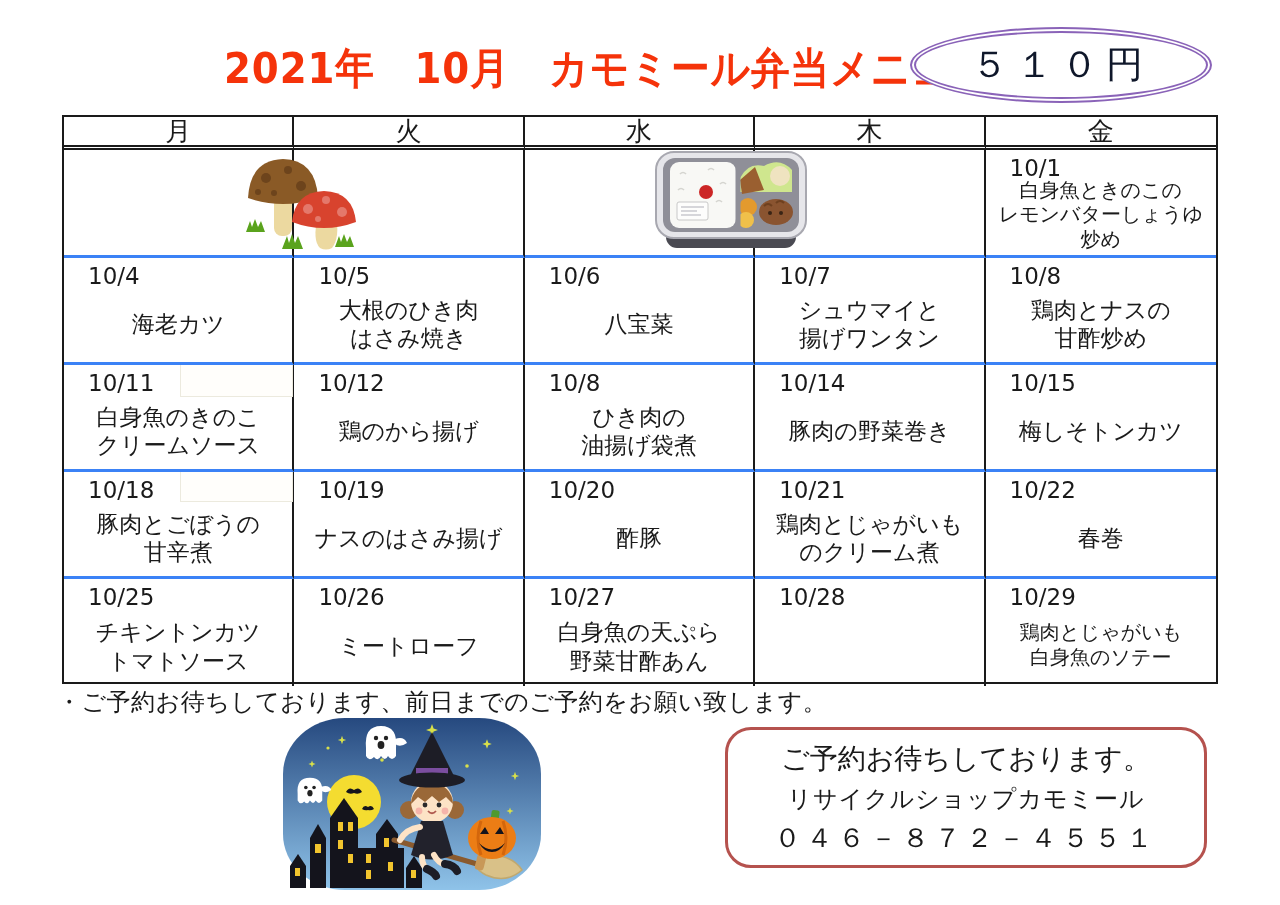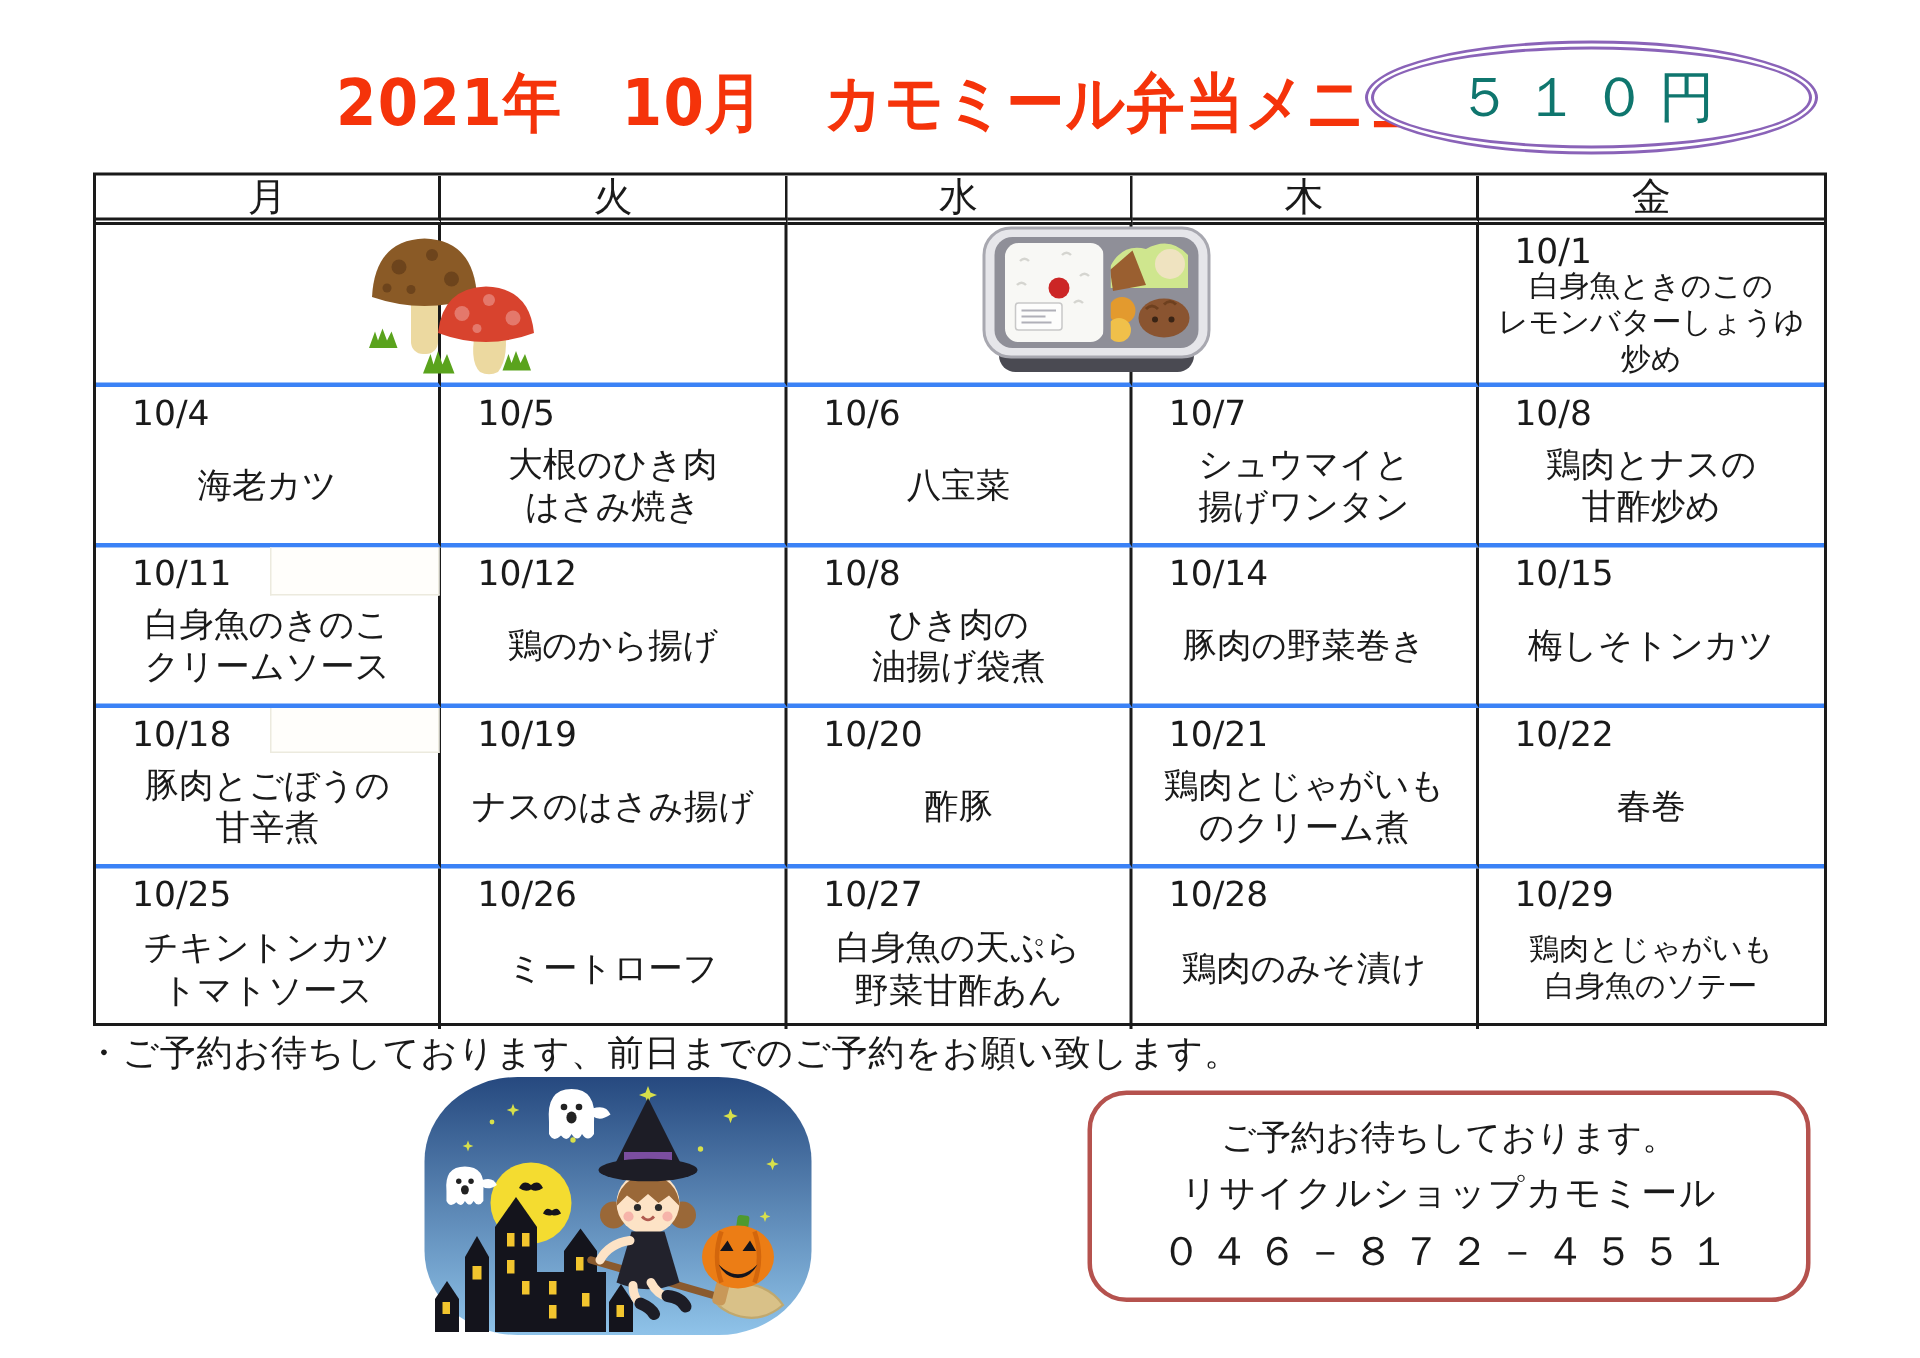--- a/index.html
+++ b/index.html
@@ -11,21 +11,21 @@
   .title {
     position:absolute; left:224px; top:40px; font-size:43px; font-weight:800;
     color:#f5330a; letter-spacing:1px; white-space:nowrap;
     transform:scaleX(0.9); transform-origin:left center;
   }
   .price-badge {
     position:absolute; left:910px; top:27px; width:302px; height:76px;
     border:6px double #8a63b8; border-radius:50%;
     display:flex; align-items:center; justify-content:center; background:#fff;
   }
-  .price-badge span { font-size:37px; color:#0f766e; letter-spacing:8px; }
+  .price-badge span { font-size:37px; color:#0f172a; letter-spacing:8px; }
   .grid {
     position:absolute; left:62px; top:115px; width:1156px; height:569px;
     display:grid; grid-template-columns:repeat(5,1fr);
     grid-template-rows:33px 108px 107px 107px 107px 107px;
     border:2px solid #1a1a1a; background:#fff;
   }
   .grid > div { border-right:2px solid #1a1a1a; border-bottom:3px solid #3b82f6; position:relative; }
   .grid > div:nth-child(5n) { border-right:none; }
   .grid > div:nth-child(n+26) { border-bottom:none; }
   .grid > div:nth-child(-n+5) { border-bottom:5px double #1a1a1a; }
@@ -37,21 +37,21 @@
     text-align:center; white-space:pre-line; font-size:23px; line-height:1.22;
   }
   .menu.sm { font-size:20px; top:30px; }
   .whiteout { position:absolute; background:#fffefb; border:1px solid #eceade; border-top:none; }
   .note { position:absolute; left:57px; top:686px; font-size:24px; letter-spacing:0.5px; }
   .contact-box {
     position:absolute; left:725px; top:727px; width:482px; height:141px;
     border:3px solid #b5524e; border-radius:26px; background:#fff;
     display:flex; flex-direction:column; align-items:center; justify-content:center; gap:5px;
   }
-  .contact-line { font-size:23px;text-align:right; }
+  .contact-line { font-size:28px;text-align:right; }
   .contact-shop { font-size:24px; letter-spacing:1px; }
   .contact-phone { font-size:27px; letter-spacing:5px; }
   .illu { position:absolute; }
 </style>
 </head>
 <body>
 
 <div class="page">
 
   <div class="title">2021年　10月　カモミール弁当メニュー</div>
@@ -160,21 +160,20 @@
       <div class="date">10/26</div>
       <div class="menu">ミートローフ</div>
     </div>
     <div>
       <div class="date">10/27</div>
       <div class="menu">白身魚の天ぷら
 野菜甘酢あん</div>
     </div>
     <div>
       <div class="date">10/28</div>
-      <div class="menu">鶏肉のみそ漬け</div>
     </div>
     <div>
       <div class="date">10/29</div>
       <div class="menu sm">鶏肉とじゃがいも
 白身魚のソテー</div>
     </div>
   </div>
 
   <svg class="illu" style="left:238px; top:146px;" width="132" height="108" viewBox="0 0 132 108">
     <g fill="#5aa31d">

